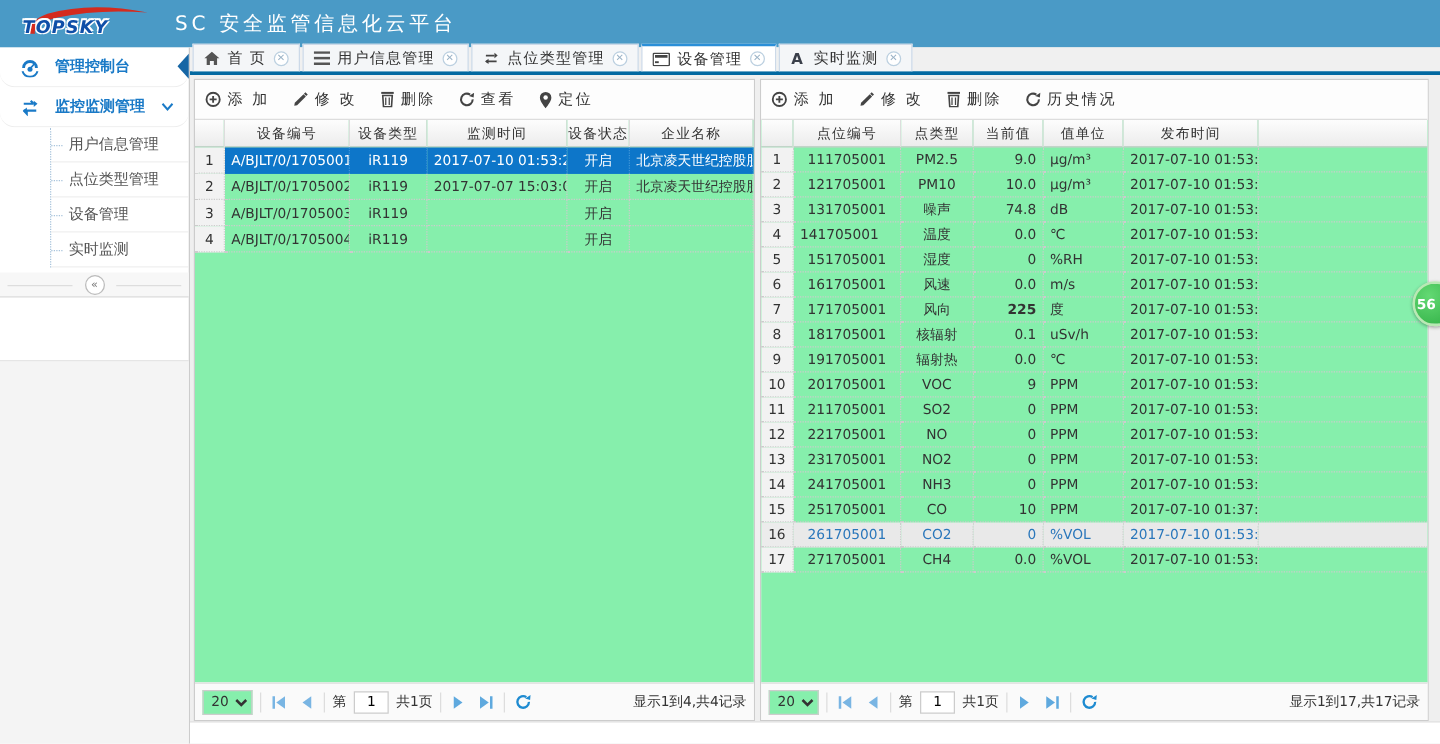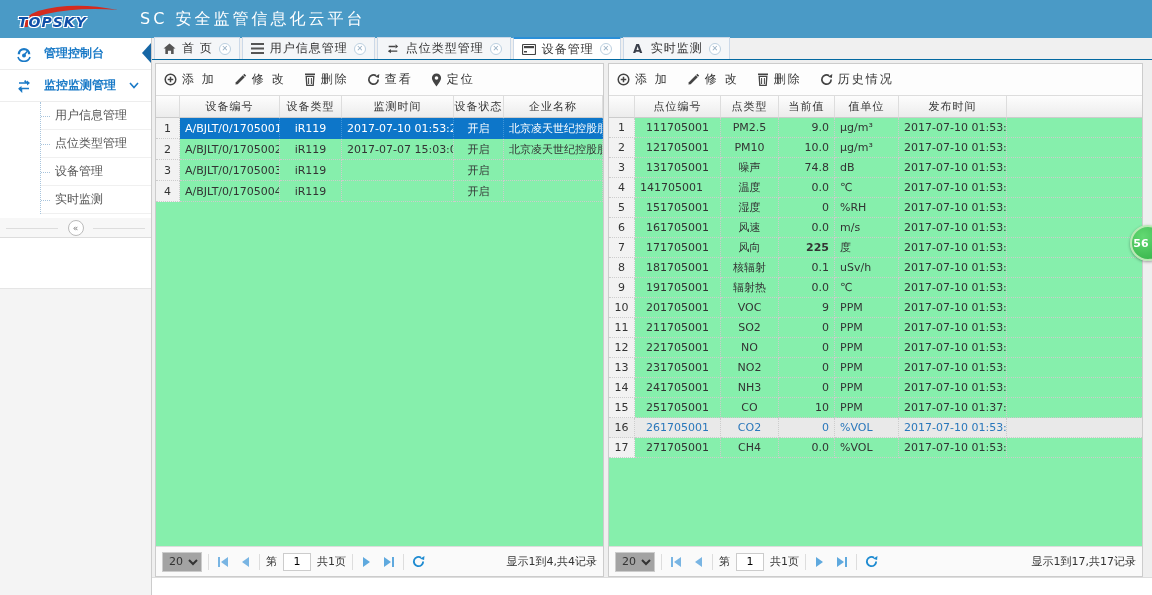--- a/index.html
+++ b/index.html
@@ -13,36 +13,36 @@
   .logo-swoosh { position:absolute; left:0; top:2px; }
   .logo-text { position:absolute; left:0; top:11px; font-style:italic; font-weight:bold; font-size:14px; letter-spacing:1px; color:#0f4fa8; text-shadow:-1px -1px 0 #fff,1px -1px 0 #fff,-1px 1px 0 #fff,1px 1px 0 #fff; }
   .app-title { position:absolute; left:140px; top:9px; color:#fff; font-size:16px; letter-spacing:3px; }
   .userbox { position:absolute; right:12px; top:3px; width:118px; height:32px; background:#5aa6cf; border-radius:4px; display:flex; align-items:center; padding:0 6px; cursor:pointer; }
   .avatar { width:26px; height:26px; border-radius:50%; background:#fff; display:flex; align-items:center; justify-content:center; overflow:hidden; flex:0 0 26px; }
   .user-text { margin-left:6px; color:#fff; font-size:10.5px; line-height:13px; flex:1; }
   .user-caret { color:#fff; font-size:9px; margin-left:2px; }
 
   
   .sidebar { position:absolute; top:38px; left:0; bottom:0; width:152px; background:#fff; border-right:1px solid #ccc; }
-  .side-item { position:relative; height:32px; display:flex; align-items:center; padding-left:16px; border-bottom:1px solid #ededed; cursor:pointer; }
+  .side-item { position:relative; height:32px; display:flex; align-items:center; padding-left:16px; border-bottom:1px solid #ededed; cursor:pointer;border-radius:12px; }
   .side-item .lbl { color:#1a7ac7; font-weight:bold; margin-left:12px; font-size:12px; }
   .side-item .chev { position:absolute; right:12px; color:#1a7ac7; }
   .side-wedge { position:absolute; right:0; top:5px; width:0; height:0; border-top:10px solid transparent; border-bottom:10px solid transparent; border-right:9px solid #1666a5; }
   .side-sub { margin-left:40px; border-left:1px dotted #a8c4dc; }
   .side-sub-item { position:relative; height:28px; display:flex; align-items:center; padding-left:14px; color:#555; cursor:pointer; border-bottom:1px solid #f0f0f0; }
   .side-sub-item:before { content:""; position:absolute; left:0; top:14px; width:9px; border-top:1px dotted #a8c4dc; }
   .collapse-bar { position:relative; height:20px; margin-top:4px; display:flex; align-items:center; justify-content:center; border-bottom:1px solid #ddd; background:#f7f7f7; cursor:pointer; }
   .collapse-bar:before, .collapse-bar:after { content:""; position:absolute; top:10px; border-top:1px solid #ddd; width:52px; }
   .collapse-bar:before { left:6px; } .collapse-bar:after { right:6px; }
   .collapse-circle { width:16px; height:16px; border:1px solid #bbb; border-radius:50%; background:#fff; color:#777; font-size:9px; line-height:14px; text-align:center; z-index:1; }
   .side-fill { position:absolute; left:0; right:0; bottom:0; top:250px; background:#f4f4f4; border-top:1px solid #e5e5e5; }
 
   
   .main { position:absolute; top:38px; left:152px; right:0; bottom:0; background:#efefef; }
-  .tabbar { height:22px; background:#f0f0f0; border-bottom:1px solid #0369a1; display:flex; align-items:flex-end; }
+  .tabbar { height:22px; background:#f0f0f0; border-bottom:3px solid #0369a1; display:flex; align-items:flex-end; }
   .tab { height:22px; display:flex; align-items:center; gap:6px; padding:0 8px; background:#f4f6f8; border:1px solid #ccd9e8; border-bottom:none; margin-right:2px; font-size:12px; color:#333; cursor:pointer; white-space:nowrap; }
   .tab:first-child { margin-left:2px; }
   .tab.active { background:#fff; border-top:2px solid #2a8fd8; height:22px; }
   .tab .closex { width:12px; height:12px; border:1px solid #bcd0e0; border-radius:50%; color:#9ab2c6; font-size:8px; line-height:10px; text-align:center; background:#fff; cursor:pointer; }
   .tab-label { letter-spacing:1px; }
 
   .content { position:absolute; top:22px; left:0; right:0; bottom:0; background:#efefef; }
   .panel { position:absolute; top:3px; bottom:18px; background:#fff; border:1px solid #ccc; display:flex; flex-direction:column; }
   .panel-left { left:3px; width:449px; }
   .panel-right { left:456px; width:535px; }
@@ -65,21 +65,21 @@
   td { border-right:1px dotted #ccc; border-bottom:1px dotted #ccc; padding:0 5px; white-space:nowrap; overflow:hidden; color:#333; }
   .panel-left td { height:21px; }
   .panel-right td { height:20px; }
   td.num { background:#f2f2f2; text-align:center; padding:0 2px; }
   tr.selected td:not(.num) { background:#0d76c9; color:#fff; border-bottom:1px solid #0d76c9; border-right:1px dotted #3f95d8; }
   tr.highlight td:not(.num) { background:#e9e9e9; color:#2a77bb; }
   tr.highlight td.num { background:#ececec; }
 
   
   .pagebar { flex:0 0 30px; border-top:1px solid #ddd; background:#fafafa; display:flex; align-items:center; padding:0 6px; gap:6px; font-size:11px; }
-  .psize { height:20px; border:1px solid #ccc; background:#a3a3a3; font-size:11px; font-family:inherit; color:#333; padding:0 2px; }
+  .psize { height:20px; border:1px solid #ccc; background:#86efac; font-size:11px; font-family:inherit; color:#333; padding:0 2px; }
   .psep { width:1px; height:16px; background:#ddd; }
   .pbtn { width:16px; height:16px; display:flex; align-items:center; justify-content:center; cursor:pointer; }
   .pageinput { width:28px; height:18px; border:1px solid #ccc; text-align:center; font-size:11px; font-family:inherit; }
   .psummary { margin-left:auto; color:#333; font-size:11px; }
   .plabel { letter-spacing:0; }
 
   
   .float-badge { position:absolute; right:-14px; top:225px; width:36px; height:36px; border-radius:50%; background:radial-gradient(circle at 35% 30%, #63d973, #2fae44); border:2px solid #b9e8b4; box-shadow:0 1px 3px rgba(0,0,0,.35); color:#fff; font-weight:bold; font-size:11px; display:flex; align-items:center; justify-content:center; padding-right:14px; z-index:50; cursor:pointer; }
 </style>
 </head>

